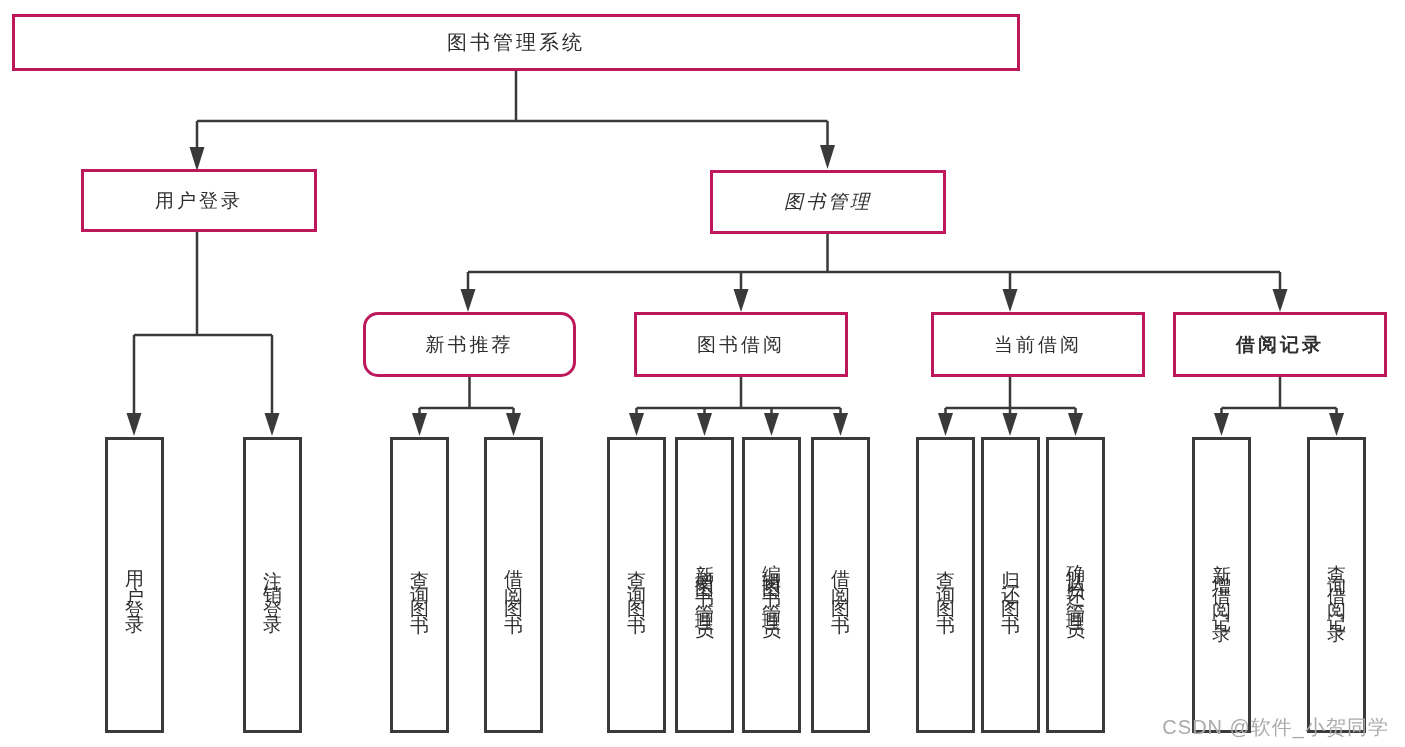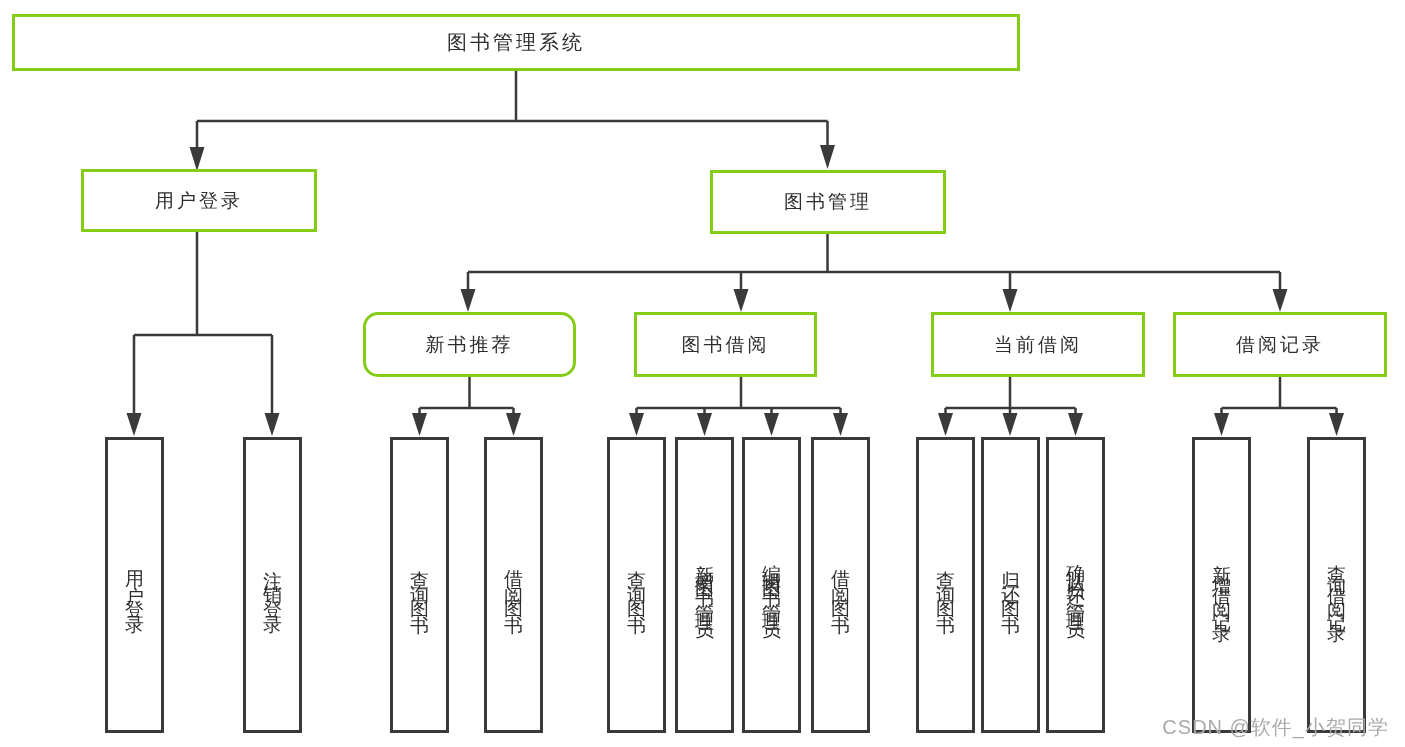--- a/index.html
+++ b/index.html
@@ -28,21 +28,21 @@
     stroke-width: 2.5;
     fill: none;
   }
   .connectors polygon {
     fill: #3a3a3a;
     stroke: none;
   }
   .node {
     position: absolute;
     box-sizing: border-box;
-    border: 3px solid #84cc16;
+    border: 3px solid #be185d;
     background: #ffffff;
     display: flex;
     align-items: center;
     justify-content: center;
     color: #2e2e2e;
     font-size: 19px;
     letter-spacing: 3px;
     z-index: 2;
     white-space: nowrap;
   }
@@ -130,26 +130,26 @@
     <g>
       <path d="M1280,377 V408 M1221.5,408 H1336.5 M1221.5,408 V414 M1336.5,408 V414"></path>
       <polygon points="1214,413 1229,413 1221.5,436"></polygon>
       <polygon points="1329,413 1344,413 1336.5,436"></polygon>
     </g>
   </svg>
 
   <div class="node" style="left:12px; top:14px; width:1008px; height:57px; font-size:20px;">图书管理系统</div>
 
   <div class="node" style="left:81px; top:169px; width:236px; height:63px;">用户登录</div>
-  <div class="node" style="left:710px; top:170px; width:236px; height:64px;">图书管理</div>
+  <div class="node" style="left:710px; top:170px; width:236px; height:64px;font-style:italic;">图书管理</div>
 
   <div class="node" style="left:363px; top:312px; width:213px; height:65px;border-radius:15px;">新书推荐</div>
-  <div class="node" style="left:634px; top:312px; width:183px; height:65px;">图书借阅</div>
+  <div class="node" style="left:634px; top:312px; width:214px; height:65px;">图书借阅</div>
   <div class="node" style="left:903px; top:312px; width:214px; height:65px;margin-left:28px;">当前借阅</div>
-  <div class="node" style="left:1173px; top:312px; width:214px; height:65px;">借阅记录</div>
+  <div class="node" style="left:1173px; top:312px; width:214px; height:65px;font-weight:bold;">借阅记录</div>
 
   <div class="leaf" style="left:105px;">用户登录</div>
   <div class="leaf" style="left:243px;">注销登录</div>
 
   <div class="leaf" style="left:390px;">查询图书</div>
   <div class="leaf" style="left:484px;">借阅图书</div>
 
   <div class="leaf" style="left:607px;">查询图书</div>
   <div class="leaf long" style="left:675px;">新增图书（管理员）</div>
   <div class="leaf long" style="left:742px;">编辑图书（管理员）</div>

